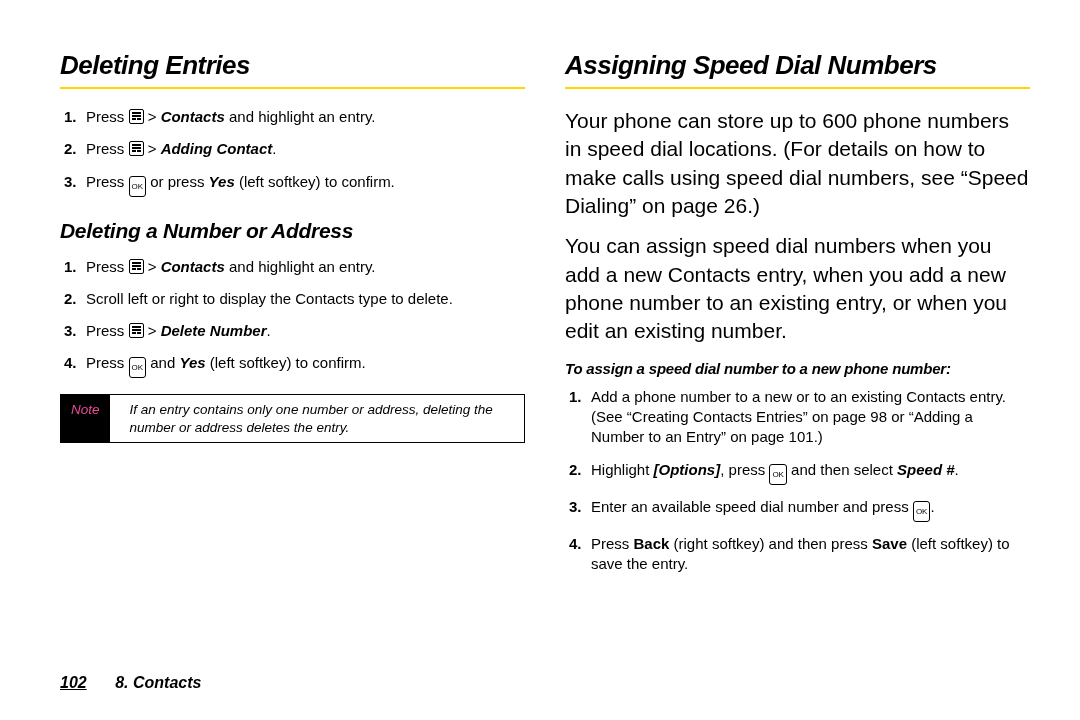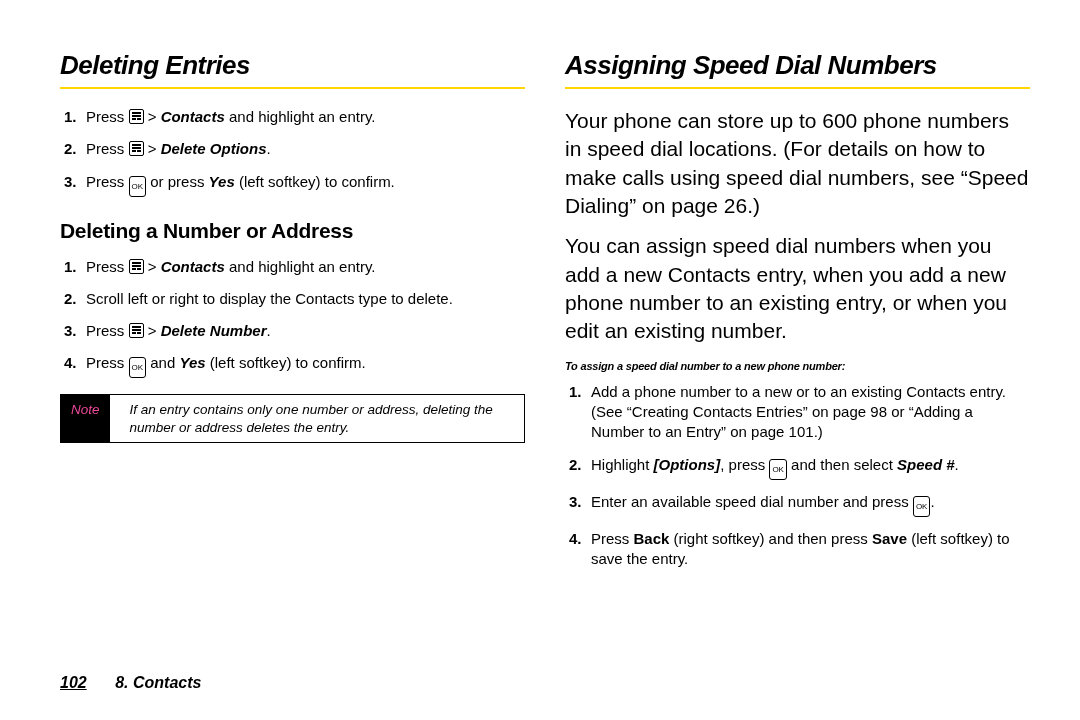--- a/index.html
+++ b/index.html
@@ -23,20 +23,21 @@
     font-size: 26px;
     letter-spacing: -0.5px;
     margin-bottom: 6px;
   }
   .rule {
     height: 2px;
     background: #ffd600;
     margin-bottom: 18px;
   }
   h2 {
+    font-style: italic;
     font-weight: bold;
     font-size: 21px;
     letter-spacing: -0.3px;
     margin-top: 22px;
     margin-bottom: 14px;
   }
   ol {
     list-style: none;
     counter-reset: item;
     padding-left: 0;
@@ -56,21 +57,21 @@
     font-weight: bold;
   }
   .para {
     font-size: 21px;
     line-height: 1.35;
     margin-bottom: 12px;
   }
   .lead-italic {
     font-style: italic;
     font-weight: bold;
-    font-size: 11px;
+    font-size: 15px;
     margin: 14px 0 10px 0;
     letter-spacing: -0.2px;
   }
   .b { font-weight: bold; }
   .bi { font-weight: bold; font-style: italic; }
   .icon {
     display: inline-block;
     vertical-align: -2px;
   }
   .icon-menu {
@@ -139,21 +140,21 @@
 
   <div class="col">
     <h1>Deleting Entries</h1>
     <div class="rule"></div>
 
     <ol>
       <li>
         <span>Press </span><span class="icon icon-menu"></span><span> &gt; </span><span class="bi">Contacts</span><span> and highlight an entry.</span>
       </li>
       <li>
-        <span>Press </span><span class="icon icon-menu"></span><span> &gt; </span><span class="bi">Delete Options</span><span>.</span>
+        <span>Press </span><span class="icon icon-menu"></span><span> &gt; </span><span class="bi">Adding Contact</span><span>.</span>
       </li>
       <li>
         <span>Press </span><span class="icon icon-ok">OK</span><span> or press </span><span class="bi">Yes</span><span> (left softkey) to confirm.</span>
       </li>
     </ol>
 
     <h2>Deleting a Number or Address</h2>
 
     <ol>
       <li>

